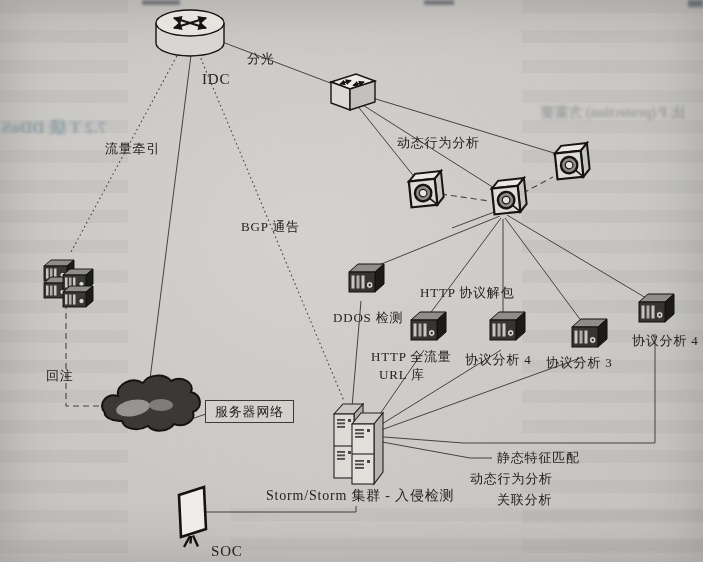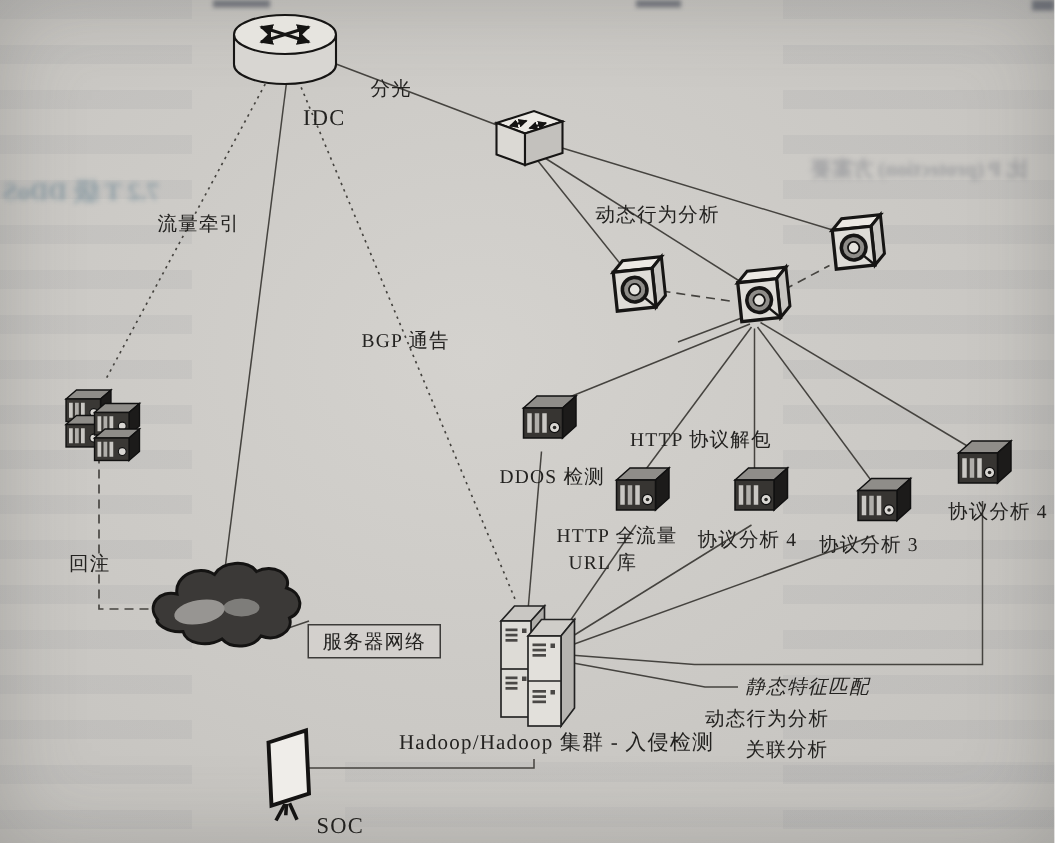--- a/index.html
+++ b/index.html
@@ -195,20 +195,20 @@
   <div class="lbl" style="left:397px;top:136px;">动态行为分析</div>
   <div class="lbl" style="left:241px;top:220px;">BGP 通告</div>
   <div class="lbl" style="left:420px;top:252px;margin-top:34px;">HTTP 协议解包</div>
   <div class="lbl" style="left:333px;top:311px;">DDOS 检测</div>
   <div class="lbl" style="left:371px;top:350px;">HTTP 全流量</div>
   <div class="lbl" style="left:379px;top:368px;">URL 库</div>
   <div class="lbl" style="left:465px;top:353px;">协议分析 4</div>
   <div class="lbl" style="left:546px;top:356px;">协议分析 3</div>
   <div class="lbl" style="left:632px;top:334px;">协议分析 4</div>
   <div class="lbl" style="left:46px;top:369px;">回注</div>
-  <div class="lbl boxed" style="left:205px;top:416px;">服务器网络</div>
-  <div class="lbl mid" style="left:266px;top:488px;">Hadoop/Hadoop 集群 - 入侵检测</div>
-  <div class="lbl" style="left:497px;top:451px;font-style:italic;">静态特征匹配</div>
+  <div class="lbl boxed" style="left:205px;top:400px;">服务器网络</div>
+  <div class="lbl mid" style="left:266px;top:488px;">Storm/Storm 集群 - 入侵检测</div>
+  <div class="lbl" style="left:497px;top:451px;">静态特征匹配</div>
   <div class="lbl" style="left:470px;top:472px;">动态行为分析</div>
   <div class="lbl" style="left:497px;top:493px;">关联分析</div>
   <div class="lbl big" style="left:175px;top:543px;">SOC</div>
 
 </div>
 
 </body></html>

